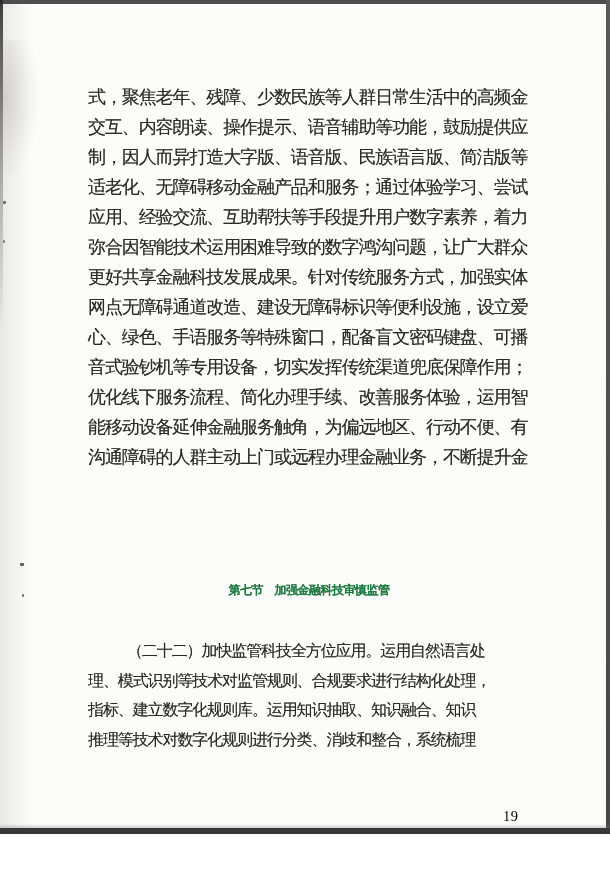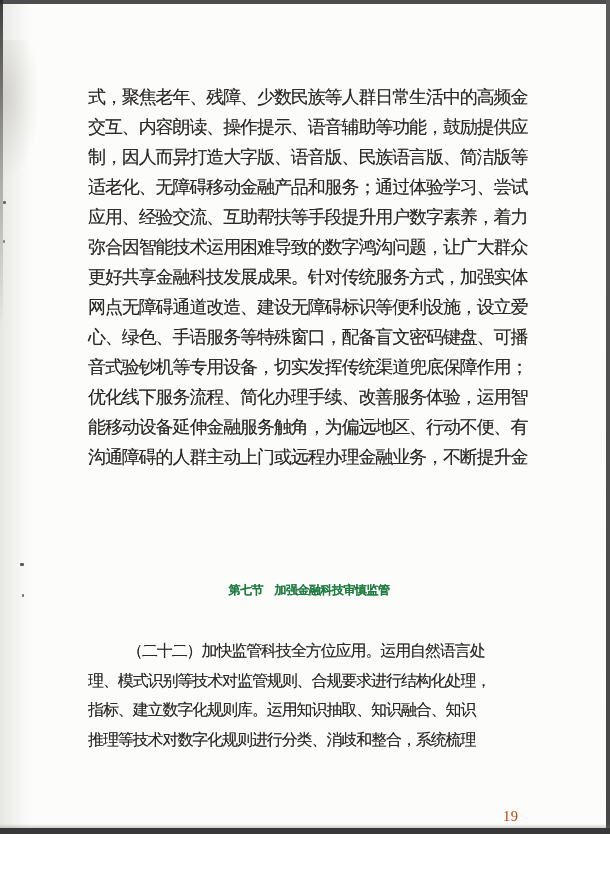--- a/index.html
+++ b/index.html
@@ -71,21 +71,21 @@
   .para2 .line-indent { padding-left: 39px; }
   .section-heading {
     position: absolute; left: 88px; top: 575px; width: 442px;
     margin: 0; text-align: center;
     font-size: 12px; font-weight: bold; letter-spacing: -0.5px;
     line-height: 30px; color: #15803d;
     text-shadow: 0 0 0.5px rgba(35,33,32,0.55);
   }
   .page-number {
     position: absolute; left: 503px; top: 808px;
-    font-size: 14.5px; letter-spacing: 0.5px; color: #c2410c;
+    font-size: 14.5px; letter-spacing: 0.5px; color: #000000;
   }
 </style>
 </head>
 <body>
 
 <div class="page">
 
   <div class="left-shadow"></div>
   <div class="blotch-top-left"></div>
   <div class="blotch-bottom-left"></div>

